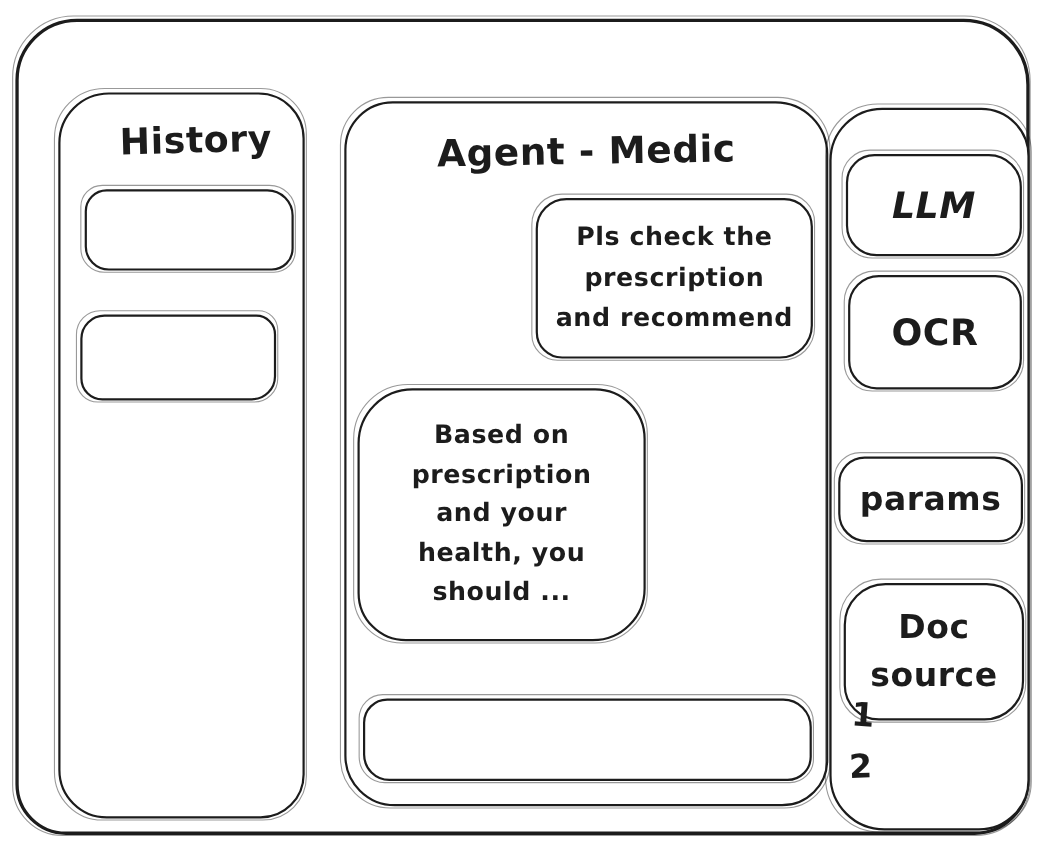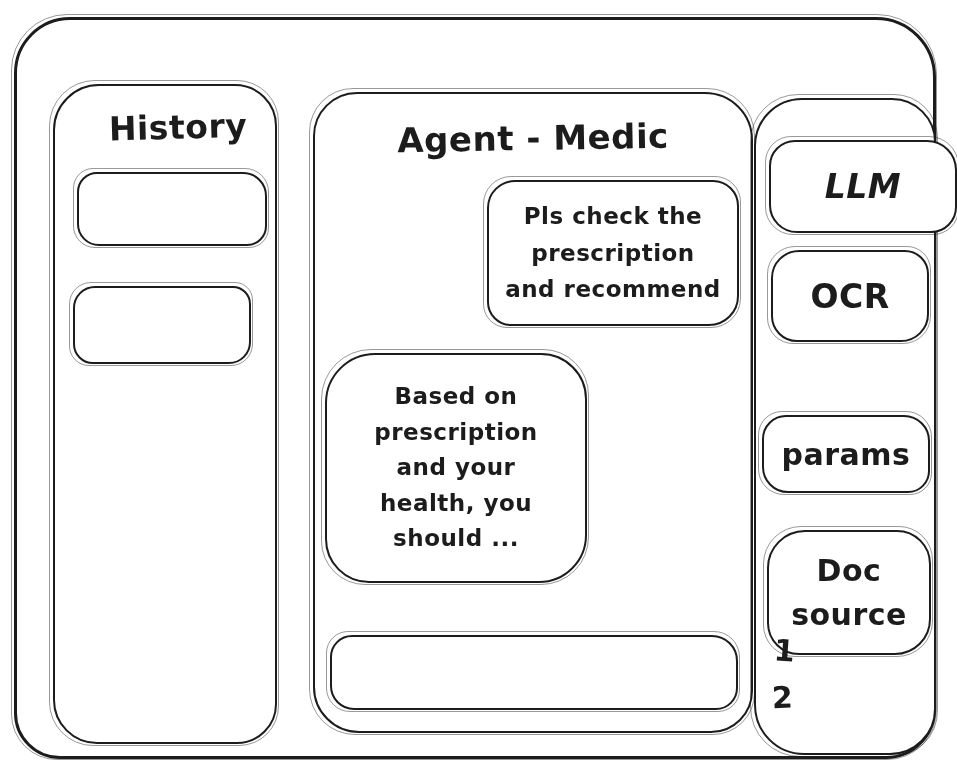--- a/index.html
+++ b/index.html
@@ -100,26 +100,26 @@
   .tools-panel{
     left:737px;top:78px;width:182px;height:657px;
     border-radius:48px 44px 46px 50px;
   }
   .tool-btn{
     display:flex;align-items:center;justify-content:center;
     font-weight:700;
     text-align:center;
   }
   .llm-btn{
-    left:13px;top:40px;width:188px;height:93px;
+    left:13px;top:40px;width:160px;height:93px;
     border-radius:26px 30px 26px 28px;
     font-size:33px;font-style:italic;
   }
   .ocr-btn{
-    left:15px;top:150px;width:158px;height:92px;
+    left:15px;top:150px;width:158px;height:104px;
     border-radius:28px 24px 28px 26px;
     font-size:33px;
   }
   .params-btn{
     left:6px;top:315px;width:168px;height:78px;
     border-radius:24px 26px 22px 26px;
     font-size:30px;
   }
   .doc-source-btn{
     left:11px;top:430px;width:164px;height:125px;

